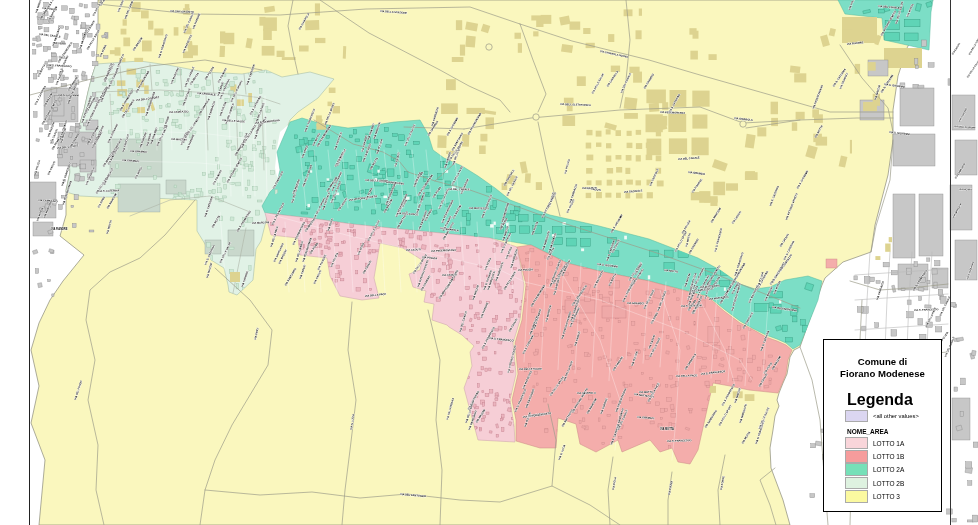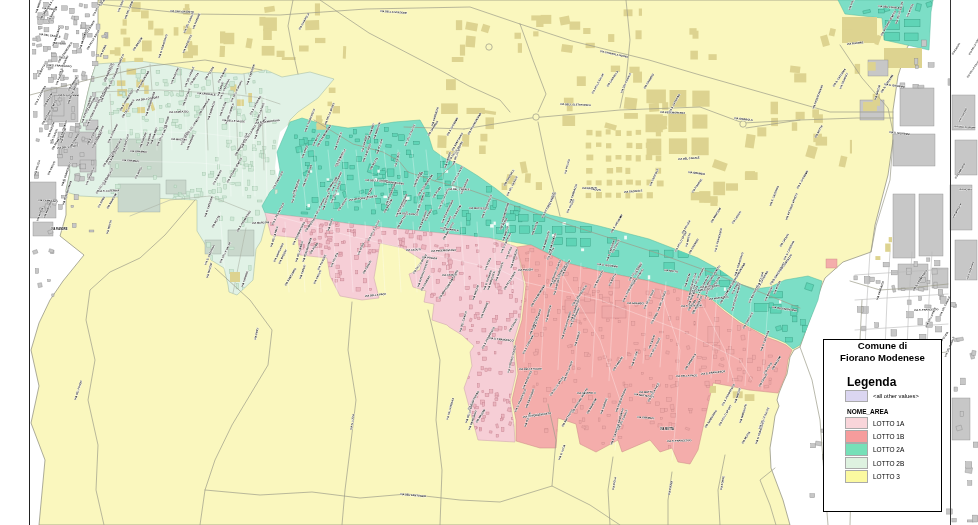--- a/index.html
+++ b/index.html
@@ -1,19 +1,19 @@
 <!DOCTYPE html>
 <html><head><meta charset="utf-8"><style>
 html,body{margin:0;padding:0;width:978px;height:525px;overflow:hidden;background:#fff;
  font-family:"Liberation Sans", sans-serif;}
 #map{position:absolute;left:0;top:0;width:978px;height:525px;}
 #legend{position:absolute;left:823px;top:339px;width:119px;height:173px;background:#fff;
  border:1px solid #000;box-sizing:border-box;}
-#legend .title{font-weight:bold;font-size:9.6px;line-height:11.8px;text-align:center;margin-top:0;}
-#legend .leg{font-weight:bold;font-size:12px;margin:11px 0 0 23px;}
+#legend .title{font-weight:bold;font-size:9.6px;line-height:11.8px;text-align:center;margin-top:16px;}
+#legend .leg{font-weight:bold;font-size:16px;margin:11px 0 0 23px;}
 #legend .row{display:flex;align-items:center;height:10.5px;margin:2.8px 0 0 21px;}
 #legend .row.all{margin-top:2px;}
 #legend .sw{width:21px;height:10.5px;display:inline-block;border:0.5px solid #aaa;}
 #legend .lb{font-size:6.5px;margin-left:5px;white-space:nowrap;}
 #legend .lb.small{font-size:5.8px;}
 #legend .nome{font-weight:bold;font-size:6.5px;margin:7px 0 0 23px;}
 </style></head><body>
 <div id="map"><svg width="978" height="525" viewBox="0 0 978 525" shape-rendering="auto" text-rendering="optimizeLegibility">
       <rect width="978" height="525" fill="#FFFFFF"></rect>
 <polygon points="98,0 933,0 926,12 917,29 907,48 898,76 893,110 893,140 888,175 875,225 871,252 843,262 825,278 822,285 806,330 800,347 794,350 790,357 787,374 783,383 779,393 777,400 779,406 775,416 773,430 770,448 771,468 783,500 790,525 39,525 45,460 31,423 39,386 31,350 39,323 50,300 63,281 84,255 60,236 66,215 66,190 70,172 68,148 78,130 84,110 88,92 92,76 96,64 98,30" fill="#FAF7BE" stroke="#8a8a7a" stroke-width="0.7"></polygon>

